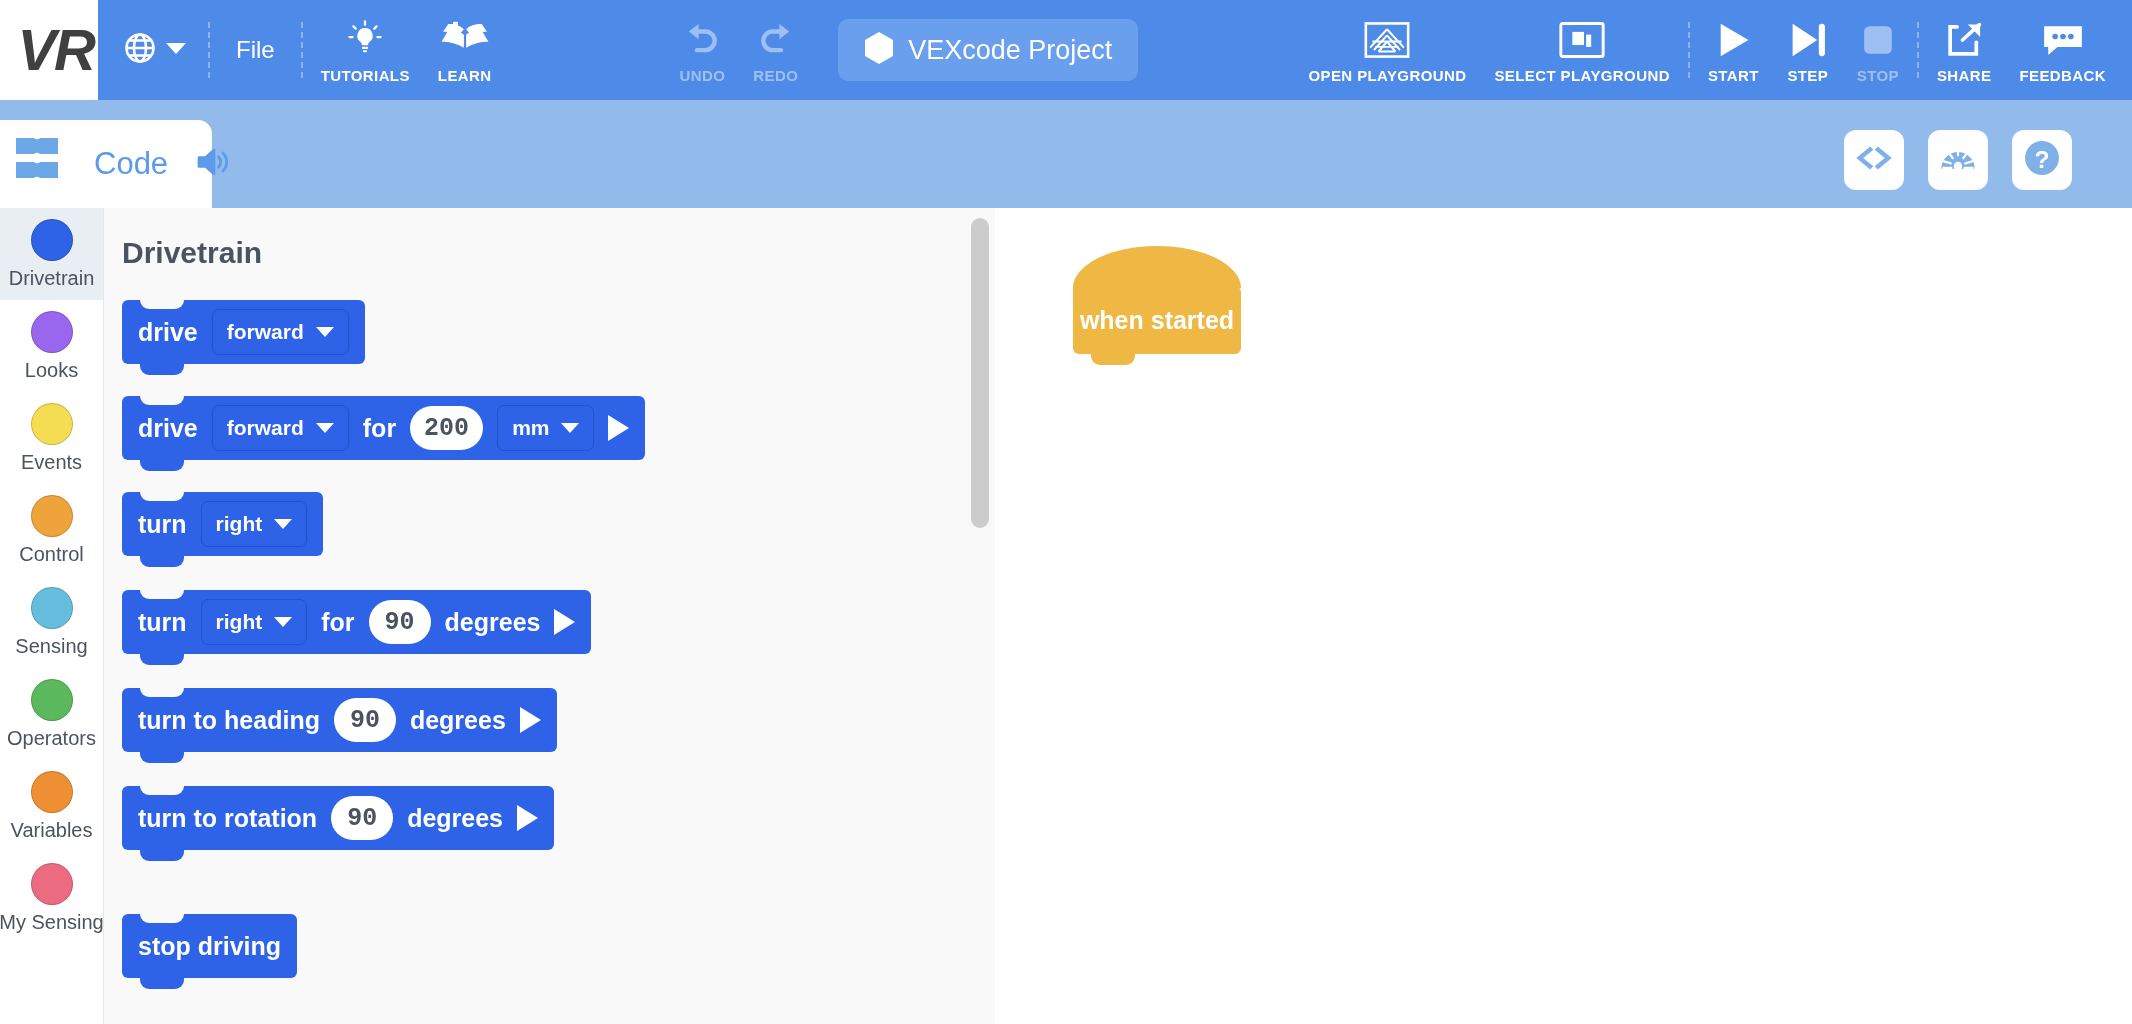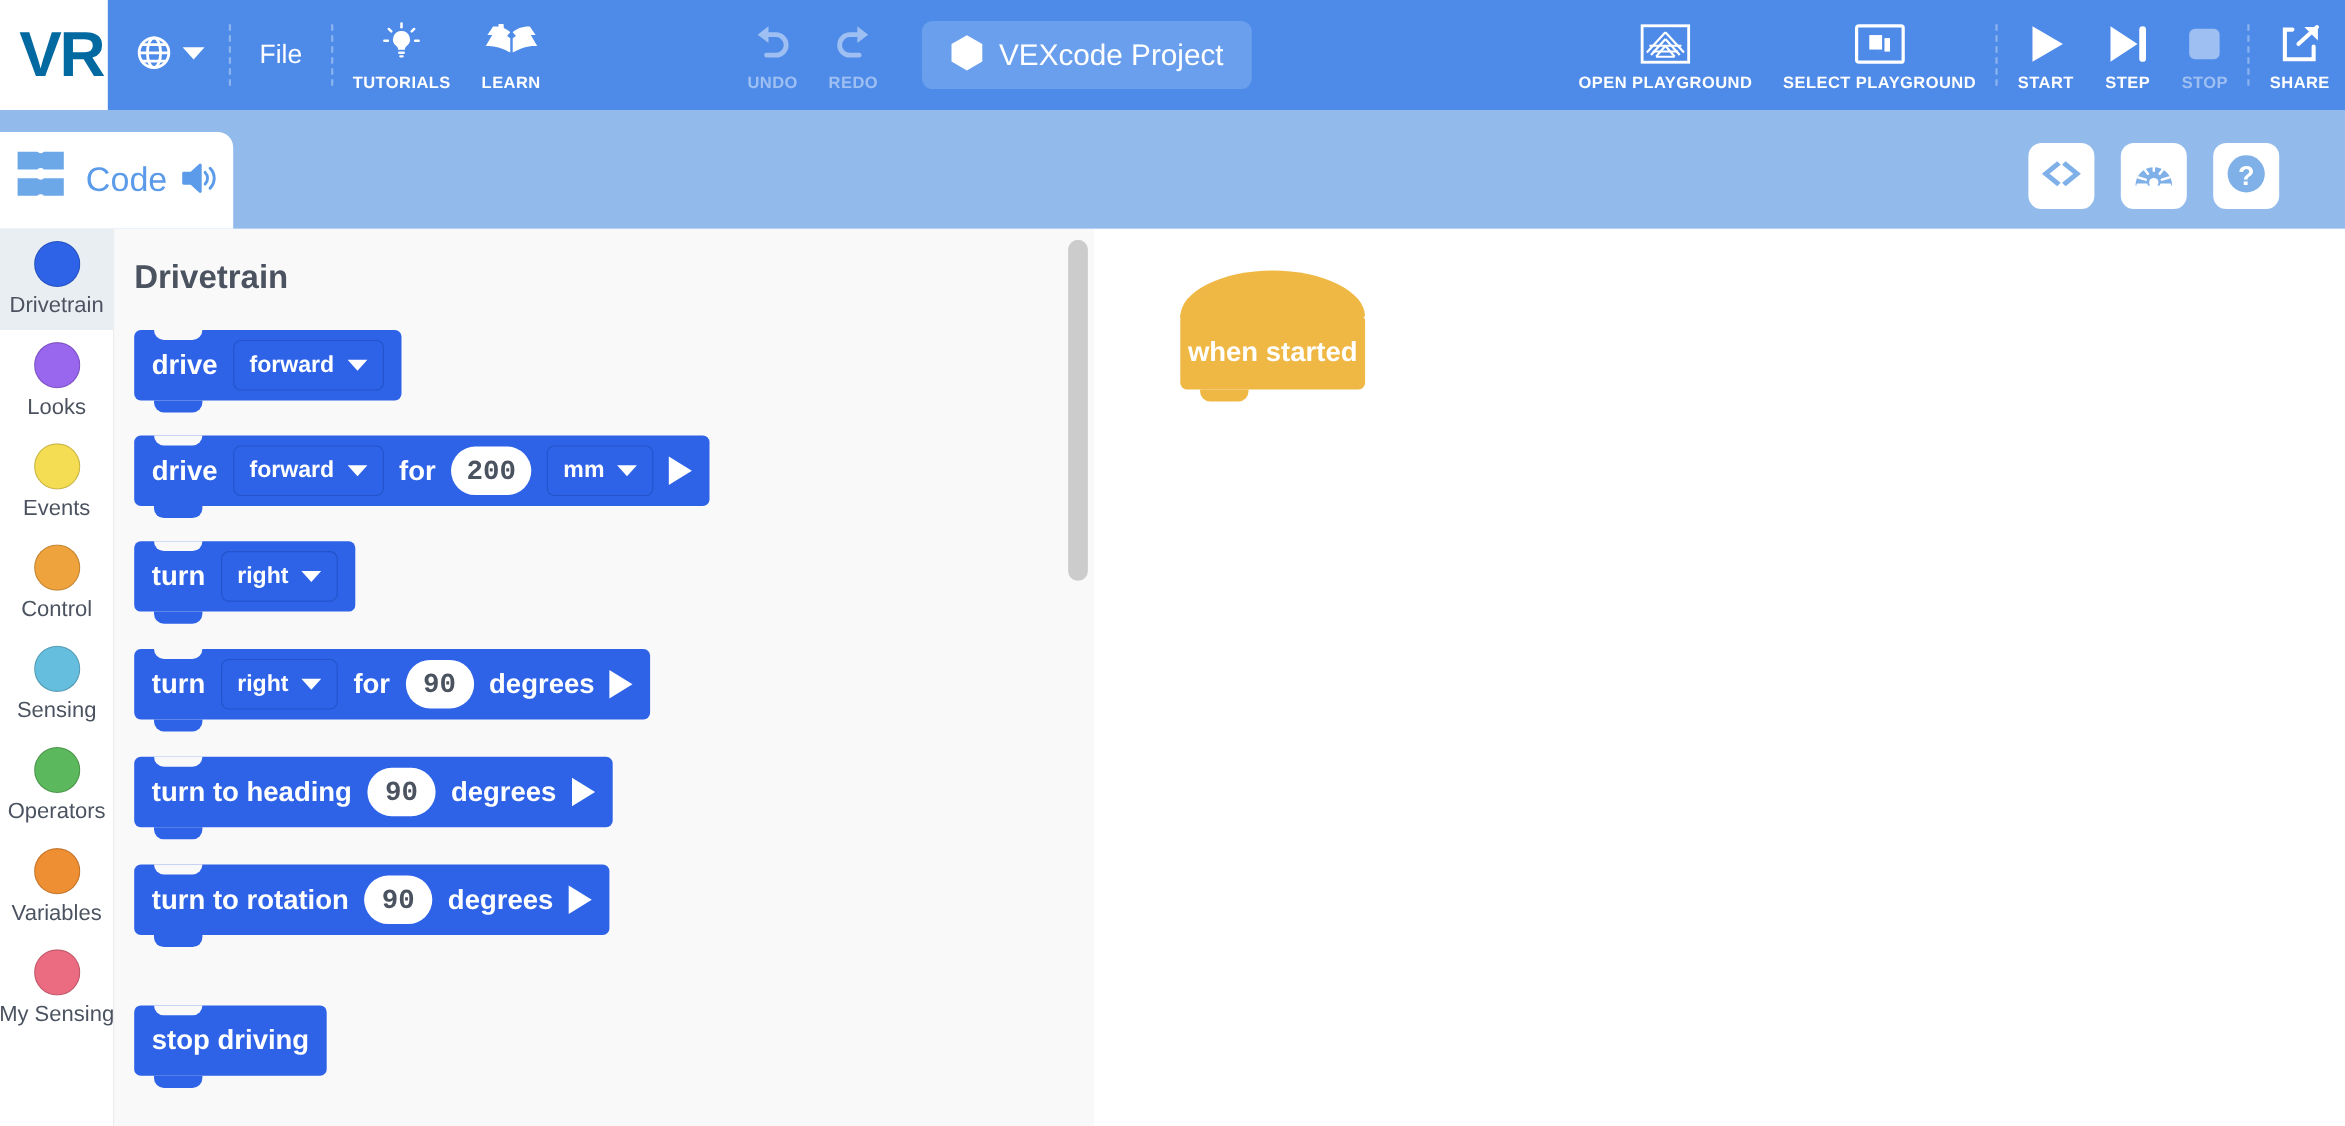--- a/index.html
+++ b/index.html
@@ -18,22 +18,22 @@
     display: flex; align-items: stretch;
   }
   #logo-zone {
     width: 98px; height: 100px;
     background: #ffffff;
     display: flex; align-items: center; justify-content: flex-end;
     flex: 0 0 98px;
   }
   #vr-logo {
     font-family: "Liberation Sans", sans-serif;
-    font-size: 58px; font-weight: bold; 
-    color: #0369a1; letter-spacing: -2px;
+    font-size: 58px; font-weight: bold; font-style: italic;
+    color: #404040; letter-spacing: -2px;
     margin-right: 4px; margin-left: -14px;
     line-height: 1;
   }
   .tb-sep {
     width: 0; border-left: 2px dashed #8bb4ef;
     height: 56px; align-self: center; margin: 0 4px;
   }
   .tb-item {
     display: flex; flex-direction: column;
     align-items: center; justify-content: center;
@@ -66,21 +66,21 @@
   #subbar {
     position: absolute; left: 0; top: 100px;
     width: 2132px; height: 108px;
     background: #92bbeb;
     display: flex; align-items: flex-end;
   }
   #code-tab {
     background: #ffffff;
     border-radius: 0 14px 0 0;
     width: 212px; height: 88px;
-    display: flex; align-items: center; gap: 12px;
+    display: flex; align-items: center; gap: 28px;
     padding-left: 14px;
     cursor: pointer;
   }
   #code-tab-label { color: #5b9bea; font-size: 31px; }
   #subbar-right {
     margin-left: auto; display: flex; gap: 24px;
     align-items: center; padding-right: 60px; padding-bottom: 18px;
   }
   .sq-btn {
     width: 60px; height: 60px; border-radius: 12px;
@@ -373,20 +373,33 @@
       <span class="tb-icon">
         <svg width="42" height="40" viewBox="0 0 26 26" fill="none" stroke="#ffffff" stroke-width="2.4" stroke-linecap="round">
           <path d="M8.5 4.5 H4 V22 H21 V14.5"></path>
           <path d="M12 13 L23 3"></path>
           <polyline points="15.5,3 23.5,3 23.5,11" fill="#ffffff" stroke="none"></polyline>
         </svg>
       </span>
       <span class="tb-label">SHARE</span>
     </div>
 
+    <div class="tb-item" style="padding-right:26px;">
+      <span class="tb-icon">
+        <svg width="44" height="40" viewBox="0 0 28 24" fill="#ffffff">
+          <path d="M2 3.2h24v13.2H10.5L4.6 21.6v-5.2H2z"></path>
+          <g fill="#4e8ae8">
+              <circle cx="9" cy="9.8" r="1.8"></circle>
+              <circle cx="14" cy="9.8" r="1.8"></circle>
+              <circle cx="19" cy="9.8" r="1.8"></circle>
+            </g>
+        </svg>
+      </span>
+      <span class="tb-label">FEEDBACK</span>
+    </div>
 
   </div>
 </div>
 
 <div id="subbar">
 
   <div id="code-tab">
     <span>
       <svg width="52" height="56" viewBox="0 0 26 28" fill="#6ca8e8">
         <path d="M1 2 h9 a2 2 0 0 0 3 0 h9 v8 h-9 a2 2 0 0 0 -3 0 h-9 z"></path>

